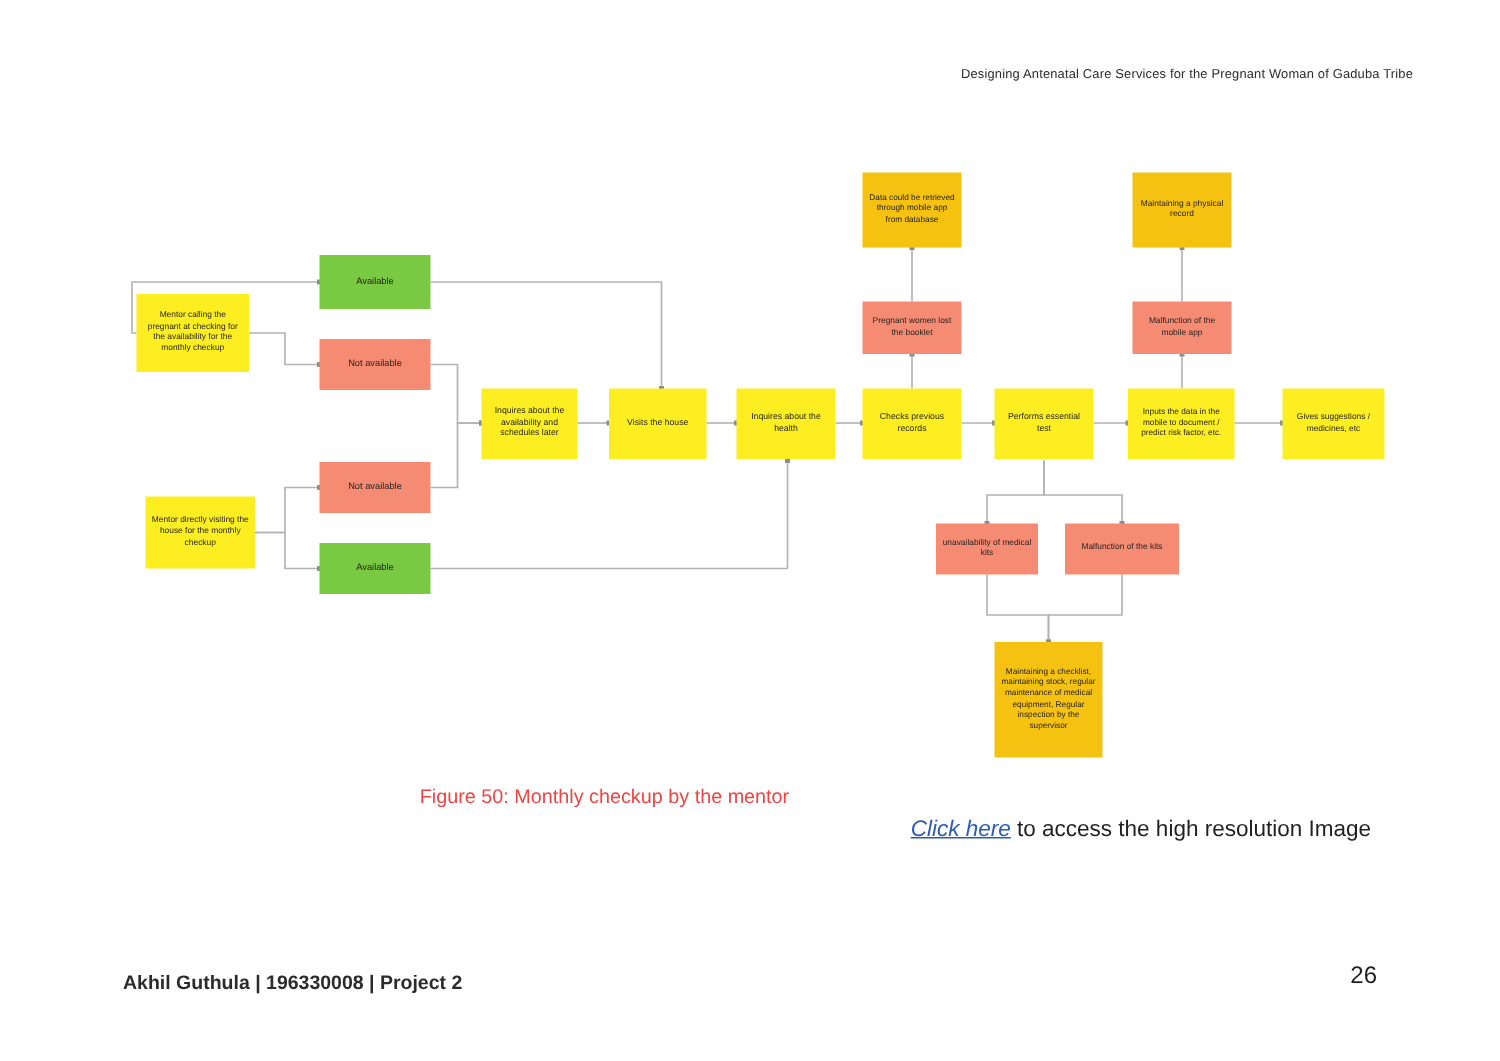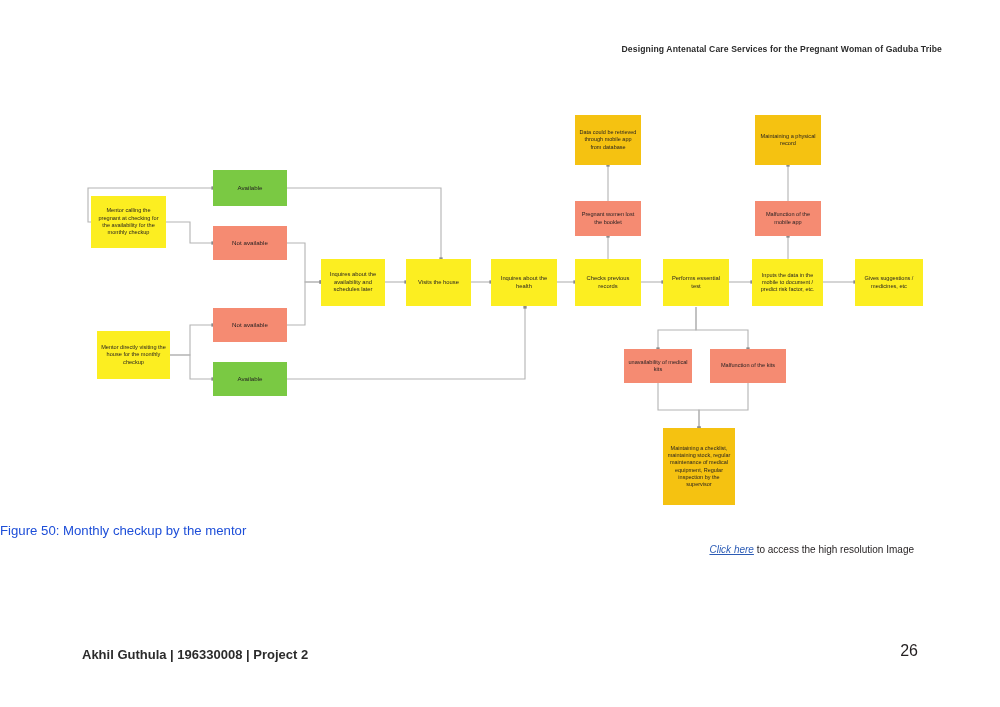--- a/index.html
+++ b/index.html
@@ -6,21 +6,21 @@
   body{
     width:1000px;height:707px;background:#ffffff;
     font-family:"Liberation Sans",sans-serif;
     color:#231f20;overflow:hidden;position:relative;
   }
   .page{position:absolute;inset:0;}
 
   
   .runhead{
     position:absolute;top:44px;right:58px;
-    font-size:8.6px;font-weight:700;letter-spacing:.12px;
+    font-size:8.6px;font-weight:400;letter-spacing:.12px;
     color:#2b2b2b;white-space:nowrap;
   }
 
   
   .canvas{position:absolute;left:0;top:0;width:1000px;height:530px;}
   .canvas svg{position:absolute;left:0;top:0;}
 
   
   .node{
     position:absolute;box-sizing:border-box;
@@ -30,25 +30,25 @@
     -webkit-font-smoothing:antialiased;
   }
   .n-yellow{background:#FCEE21;}
   .n-green {background:#7AC943;}
   .n-salmon{background:#F58B72;}
   .n-amber {background:#F5C211;}
 
   
   .caption{
     position:absolute;left:0;top:523px;width:806px;
-    text-align:left;font-size:13.2px;color:#1d4ed8;
+    text-align:center;font-size:13.2px;color:#ef4444;
   }
   .linkline{
     position:absolute;right:86px;top:544px;
-    font-size:10px;color:#231f20;white-space:nowrap;
+    font-size:15px;color:#231f20;white-space:nowrap;
   }
   .linkline a{
     color:#2b5bb5;font-style:italic;text-decoration:underline;
   }
   .footer-left{
     position:absolute;left:82px;top:647px;
     font-size:13px;font-weight:700;color:#2b2b2b;white-space:nowrap;
   }
   .footer-page{
     position:absolute;right:82px;top:642px;

